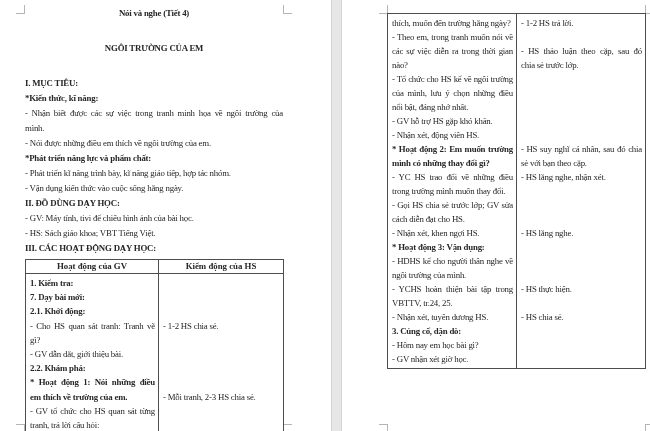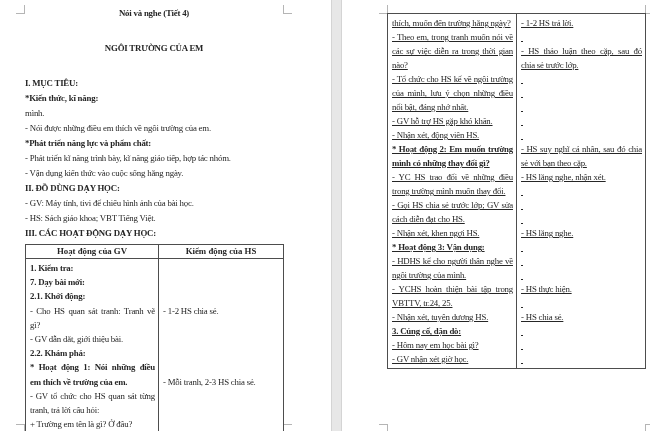--- a/index.html
+++ b/index.html
@@ -16,21 +16,21 @@
   .line{height:15px;line-height:15px;white-space:nowrap;overflow:hidden;letter-spacing:-0.2px;}
   .line.sp{margin-top:20px;}
   .line.b{font-weight:bold;}
   .line.c{text-align:center;}
   .line.j{text-align:justify;text-align-last:justify;}
   table.doc{border-collapse:collapse;table-layout:fixed;width:258px;}
   table.doc td,table.doc th{border:1px solid #4d4d4d;vertical-align:top;padding:2px 3px 2px 4px;overflow:hidden;}
   table.doc th{height:11px;line-height:11px;font-size:8.8px;padding:1px 0;text-align:center;font-weight:bold;}
   .t1{margin-top:3px;}
   .t1 .line{height:14.2px;line-height:14.2px;}
-  .t2 .line{height:14px;line-height:14px;text-decoration:underline;}
+  .t2 .line{height:14px;line-height:14px;}
   .crop{position:absolute;width:8px;height:8px;}
   .crop.tl{border-right:1px solid #b5b5b5;border-bottom:1px solid #b5b5b5;}
   .crop.tr{border-left:1px solid #b5b5b5;border-bottom:1px solid #b5b5b5;}
   .crop.bl{border-right:1px solid #b5b5b5;border-top:1px solid #b5b5b5;}
   .crop.br{border-left:1px solid #b5b5b5;border-top:1px solid #b5b5b5;}
 </style>
 </head>
 <body>
 
 <div class="canvas">
@@ -40,20 +40,21 @@
     <span class="crop tr" style="left:283px;top:5px"></span>
     <span class="crop bl" style="left:16px;top:424px"></span>
     <span class="crop br" style="left:283px;top:424px"></span>
 
     <div class="p1-content">
       <div class="p1-head">
           <div class="line b c">Nói và nghe (Tiết 4)</div>
           <div class="line b c sp">NGÔI TRƯỜNG CỦA EM</div>
           <div class="line b sp">I. MỤC TIÊU:</div>
           <div class="line b">*Kiến thức, kĩ năng:</div>
+          <div class="line j">- Nhận biết được các sự việc trong tranh minh họa về ngôi trường của</div>
           <div class="line">mình.</div>
           <div class="line">- Nói được những điều em thích về ngôi trường của em.</div>
           <div class="line b">*Phát triển năng lực và phẩm chất:</div>
           <div class="line">- Phát triển kĩ năng trình bày, kĩ năng giáo tiếp, hợp tác nhóm.</div>
           <div class="line">- Vận dụng kiến thức vào cuộc sống hằng ngày.</div>
           <div class="line b">II. ĐỒ DÙNG DẠY HỌC:</div>
           <div class="line">- GV: Máy tính, tivi để chiếu hình ảnh của bài học.</div>
           <div class="line">- HS: Sách giáo khoa; VBT Tiếng Việt.</div>
           <div class="line b">III. CÁC HOẠT ĐỘNG DẠY HỌC:</div>
         </div>

